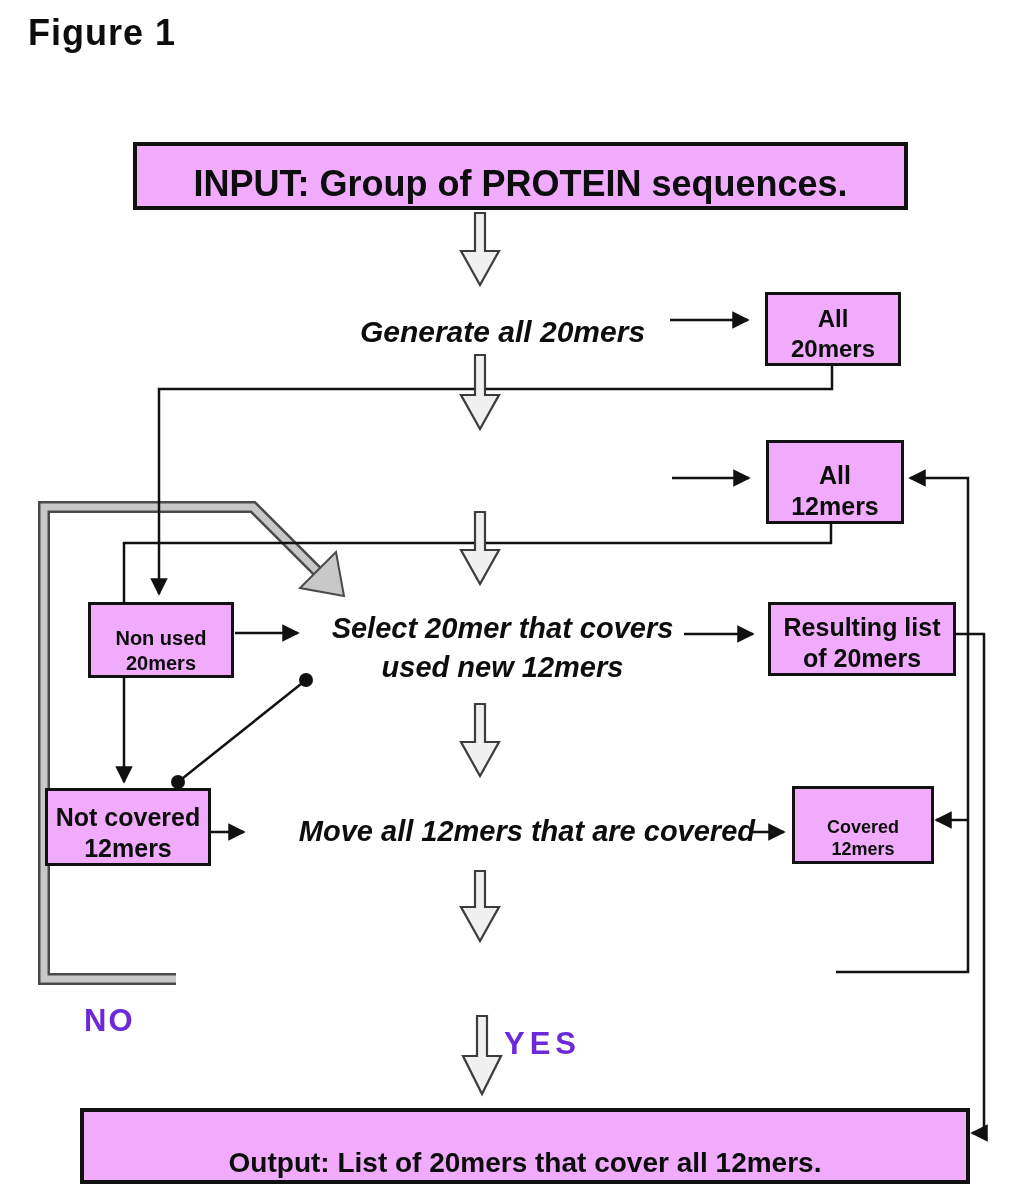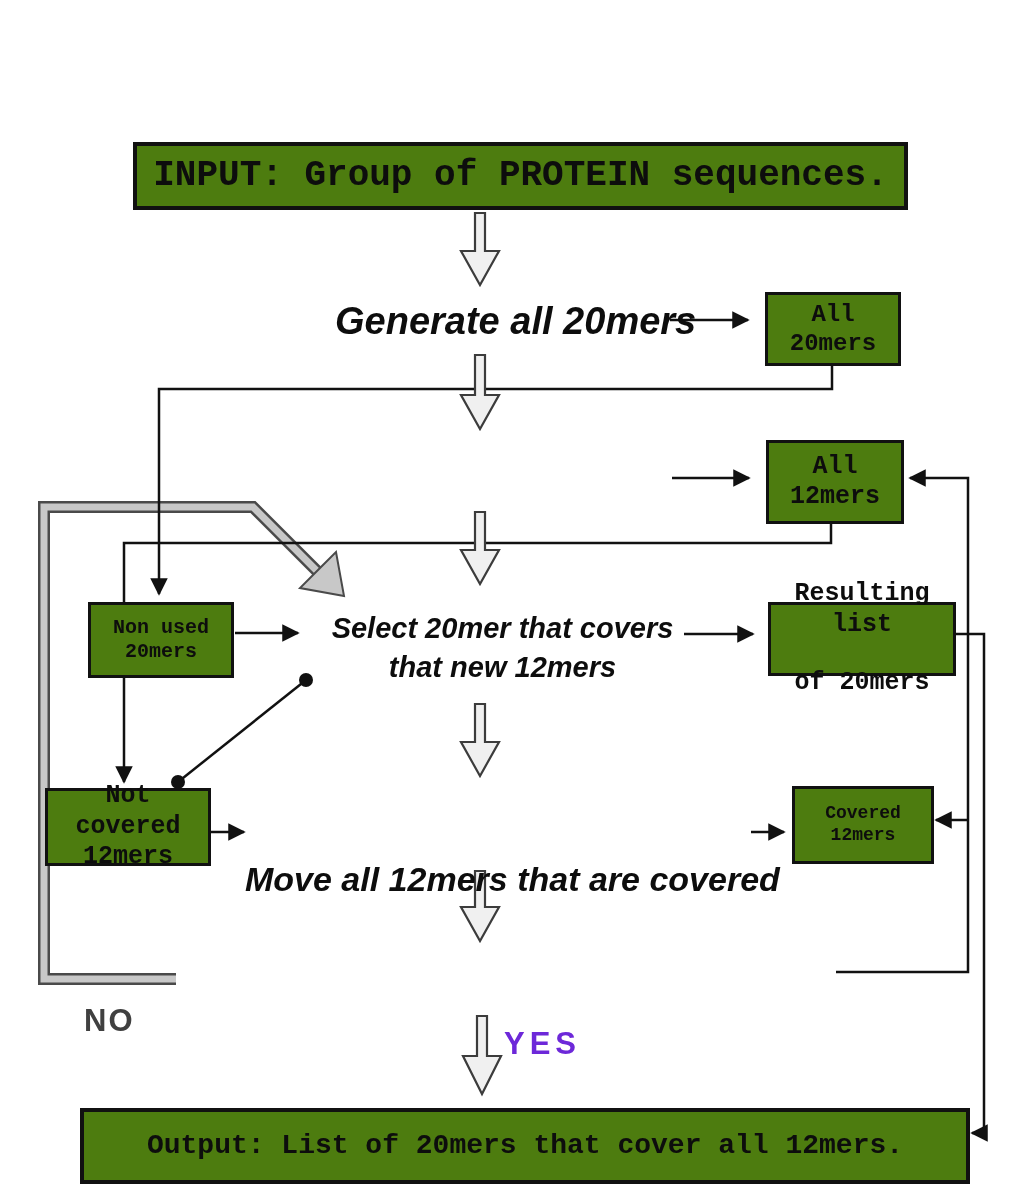--- a/index.html
+++ b/index.html
@@ -2,23 +2,23 @@
 <html><head>
 <meta charset="utf-8">
 <style>
   html,body{margin:0;padding:0;background:#ffffff;}
   .page{
     position:relative;width:1016px;height:1193px;background:#ffffff;
     font-family:"Liberation Sans","DejaVu Sans",sans-serif;color:#0d0d0d;overflow:hidden;
   }
   .lines{position:absolute;left:0;top:0;z-index:1;}
   .node{
-    position:absolute;z-index:2;background:#4d7c0f;border:3px solid #111;
-    display:flex;flex-direction:column;align-items:center;justify-content:center;
-    text-align:center;font-weight:bold;line-height:1.22;font-family:Liberation Mono, monospace;
+    position:absolute;z-index:2;background:#f0abfc;border:3px solid #111;
+    display:flex;flex-direction:column;align-items:center;justify-content:flex-end;
+    text-align:center;font-weight:bold;line-height:1.22;
   }
   .node span{display:block;}
   .steplabel{
     position:absolute;z-index:2;text-align:center;
     font-style:italic;font-weight:bold;white-space:nowrap;
   }
   .freelabel{position:absolute;z-index:2;font-weight:bold;white-space:nowrap;}
   .title{position:absolute;z-index:2;font-weight:bold;font-size:36px;letter-spacing:1px;}
 </style>
 </head>
@@ -62,67 +62,68 @@
     <g fill="#f0f0f0" stroke="#3c3c3c" stroke-width="2.2">
       <polygon points="475,213 485,213 485,251 499,251 480,285 461,251 475,251"></polygon>
       <polygon points="475,355 485,355 485,395 499,395 480,429 461,395 475,395"></polygon>
       <polygon points="475,512 485,512 485,550 499,550 480,584 461,550 475,550"></polygon>
       <polygon points="475,704 485,704 485,742 499,742 480,776 461,742 475,742"></polygon>
       <polygon points="475,871 485,871 485,907 499,907 480,941 461,907 475,907"></polygon>
       <polygon points="477,1016 487,1016 487,1056 501,1056 482,1094 463,1056 477,1056"></polygon>
     </g>
   </svg>
 
+  <div class="title" style="left:28px;top:12px;">Figure 1</div>
 
   <div class="node" style="left:133px;top:142px;width:767px;height:60px;border-width:4px;font-size:36px;">
     <span>INPUT: Group of PROTEIN sequences.</span>
   </div>
 
   <div class="node" style="left:765px;top:292px;width:130px;height:68px;font-size:24px;">
     <span>All</span>
     <span>20mers</span>
   </div>
 
   <div class="node" style="left:766px;top:440px;width:132px;height:78px;font-size:25px;">
     <span>All</span>
     <span>12mers</span>
   </div>
 
   <div class="node" style="left:88px;top:602px;width:140px;height:70px;font-size:20px;">
     <span>Non used</span>
     <span>20mers</span>
   </div>
 
-  <div class="node" style="left:768px;top:602px;width:182px;height:68px;font-size:25px;gap:28px;">
+  <div class="node" style="left:768px;top:602px;width:182px;height:68px;font-size:25px;">
     <span>Resulting list</span>
     <span>of 20mers</span>
   </div>
 
   <div class="node" style="left:45px;top:788px;width:160px;height:72px;font-size:25px;">
     <span>Not covered</span>
     <span>12mers</span>
   </div>
 
   <div class="node" style="left:792px;top:786px;width:136px;height:72px;font-size:18px;">
     <span>Covered</span>
     <span>12mers</span>
   </div>
 
   <div class="node" style="left:80px;top:1108px;width:882px;height:68px;border-width:4px;font-size:28px;">
     <span>Output: List of 20mers that cover all 12mers.</span>
   </div>
 
-  <div class="steplabel" style="left:335px;top:300px;width:335px;font-size:38px;">Generate all 20mers</div>
+  <div class="steplabel" style="left:335px;top:315px;width:335px;font-size:30px;">Generate all 20mers</div>
 
 
   <div class="steplabel" style="left:295px;top:609px;width:415px;font-size:29px;line-height:39px;">
     <span>Select 20mer that covers</span><br>
-    <span>that new 12mers</span>
+    <span>used new 12mers</span>
   </div>
 
-  <div class="steplabel" style="left:245px;top:860px;width:510px;font-size:34px;">Move all 12mers that are covered</div>
+  <div class="steplabel" style="left:245px;top:815px;width:510px;font-size:29px;text-align:right;">Move all 12mers that are covered</div>
 
 
-  <div class="freelabel" style="left:84px;top:1003px;font-size:31px;color:#404040;letter-spacing:2px;">NO</div>
+  <div class="freelabel" style="left:84px;top:1003px;font-size:31px;color:#6d28d9;letter-spacing:2px;">NO</div>
 
   <div class="freelabel" style="left:504px;top:1026px;font-size:31px;font-weight:600;color:#6d28d9;letter-spacing:5px;">YES</div>
 
 </div>
 
 </body></html>

